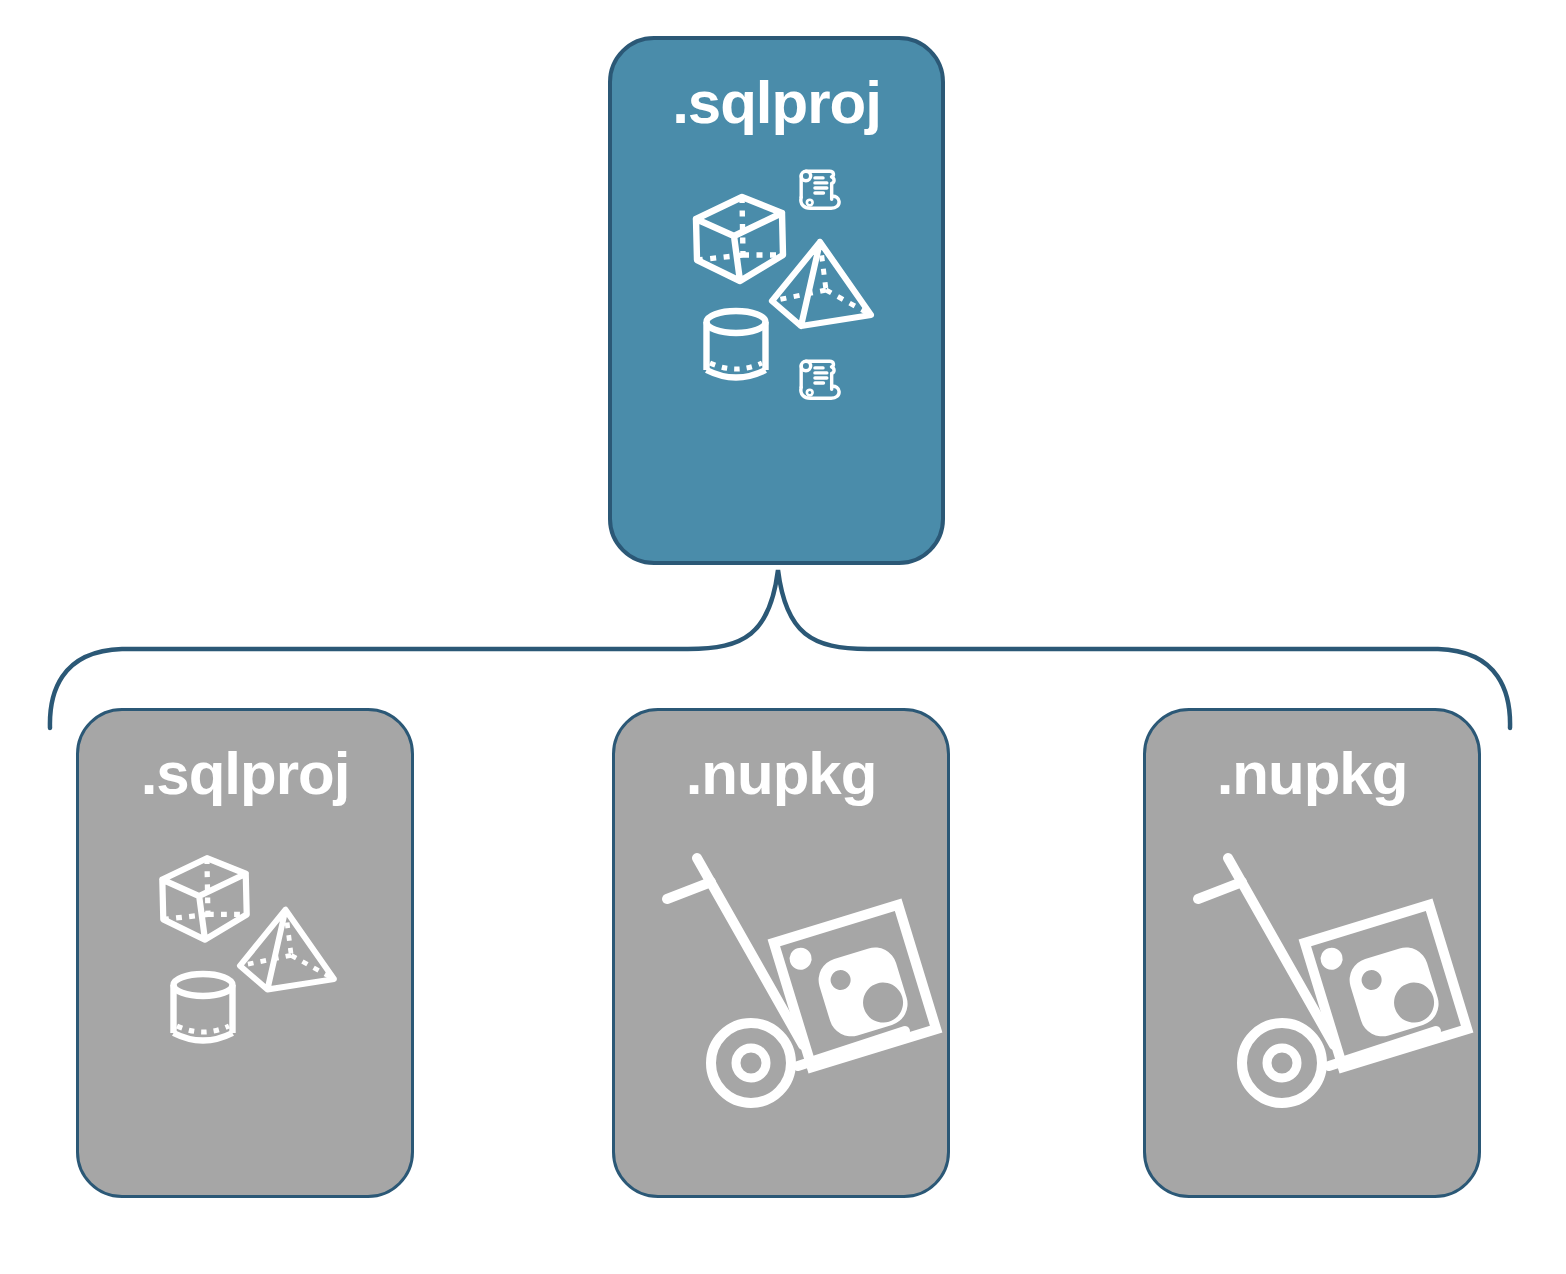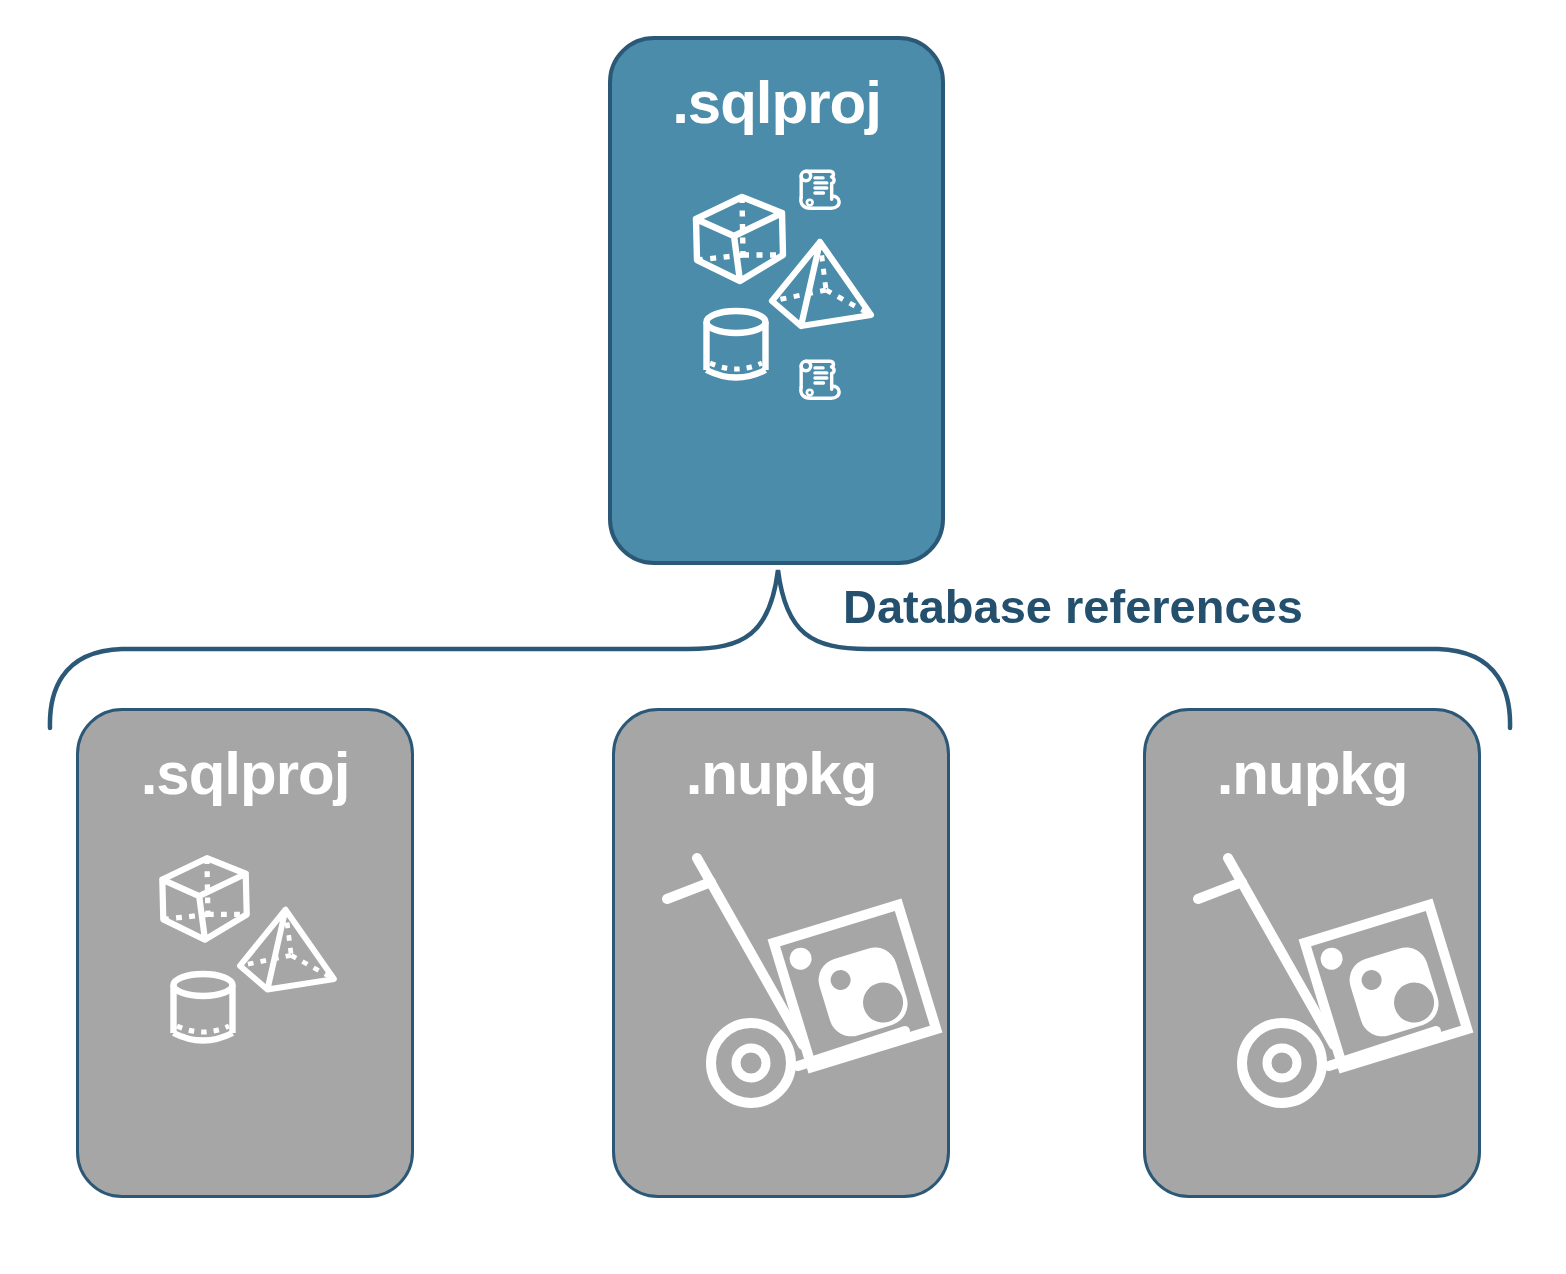--- a/index.html
+++ b/index.html
@@ -120,21 +120,20 @@
       <use href="#def-pyramid" transform="translate(162,200)"></use>
       <use href="#def-cylinder" transform="translate(95,272)"></use>
       <use href="#def-scroll" transform="translate(187,320) scale(0.95)"></use>
     </svg>
   </div>
 
   <svg class="brace-layer" width="1566" height="780" viewBox="0 0 1566 780">
     <path d="M50 728 C49 694, 60 651, 122 649 L688 649 C744 649, 770 634, 778 570
              C786 634, 812 649, 868 649 L1438 649 C1500 651, 1511 694, 1510 728" fill="none" stroke="#2b5876" stroke-width="4.5" stroke-linecap="round"></path>
   </svg>
-  <div class="connector-label">Database references</div>
 
   <div class="box box-child box-child-0">
     <div class="box-label">.sqlproj</div>
     <svg class="box-art" width="338" height="490" viewBox="0 0 338 490">
       <use href="#def-cube" transform="translate(129,190) scale(0.97)"></use>
       <use href="#def-pyramid" transform="translate(162,196) scale(0.95)"></use>
       <use href="#def-cylinder" transform="translate(94,263)"></use>
     </svg>
   </div>
 

